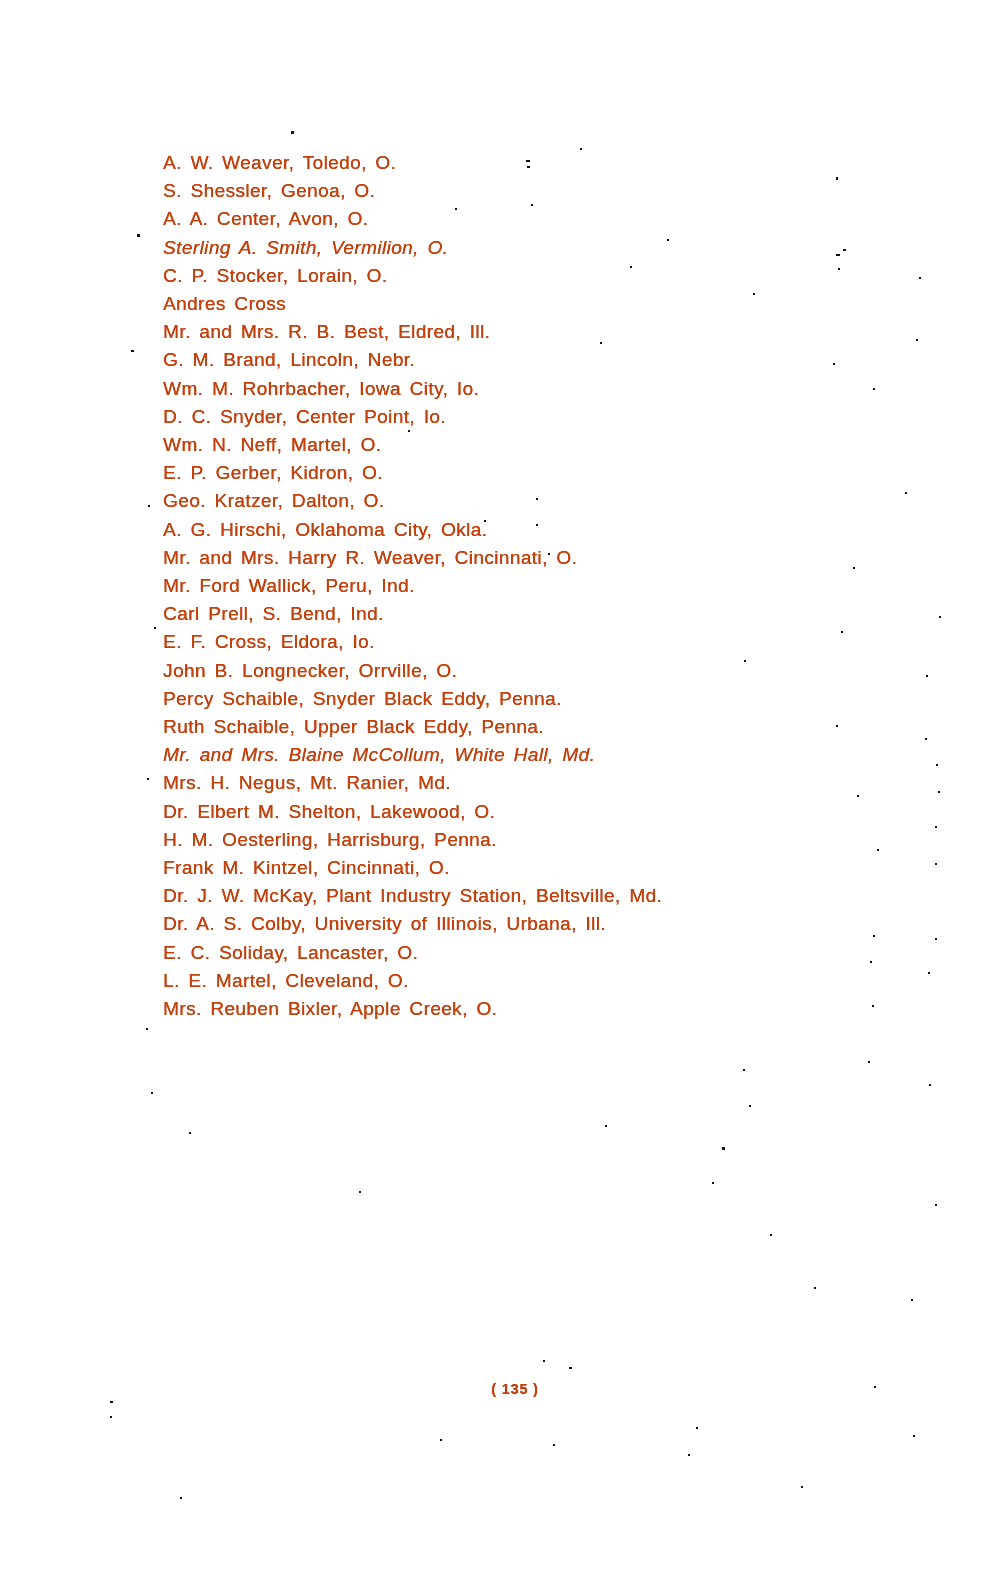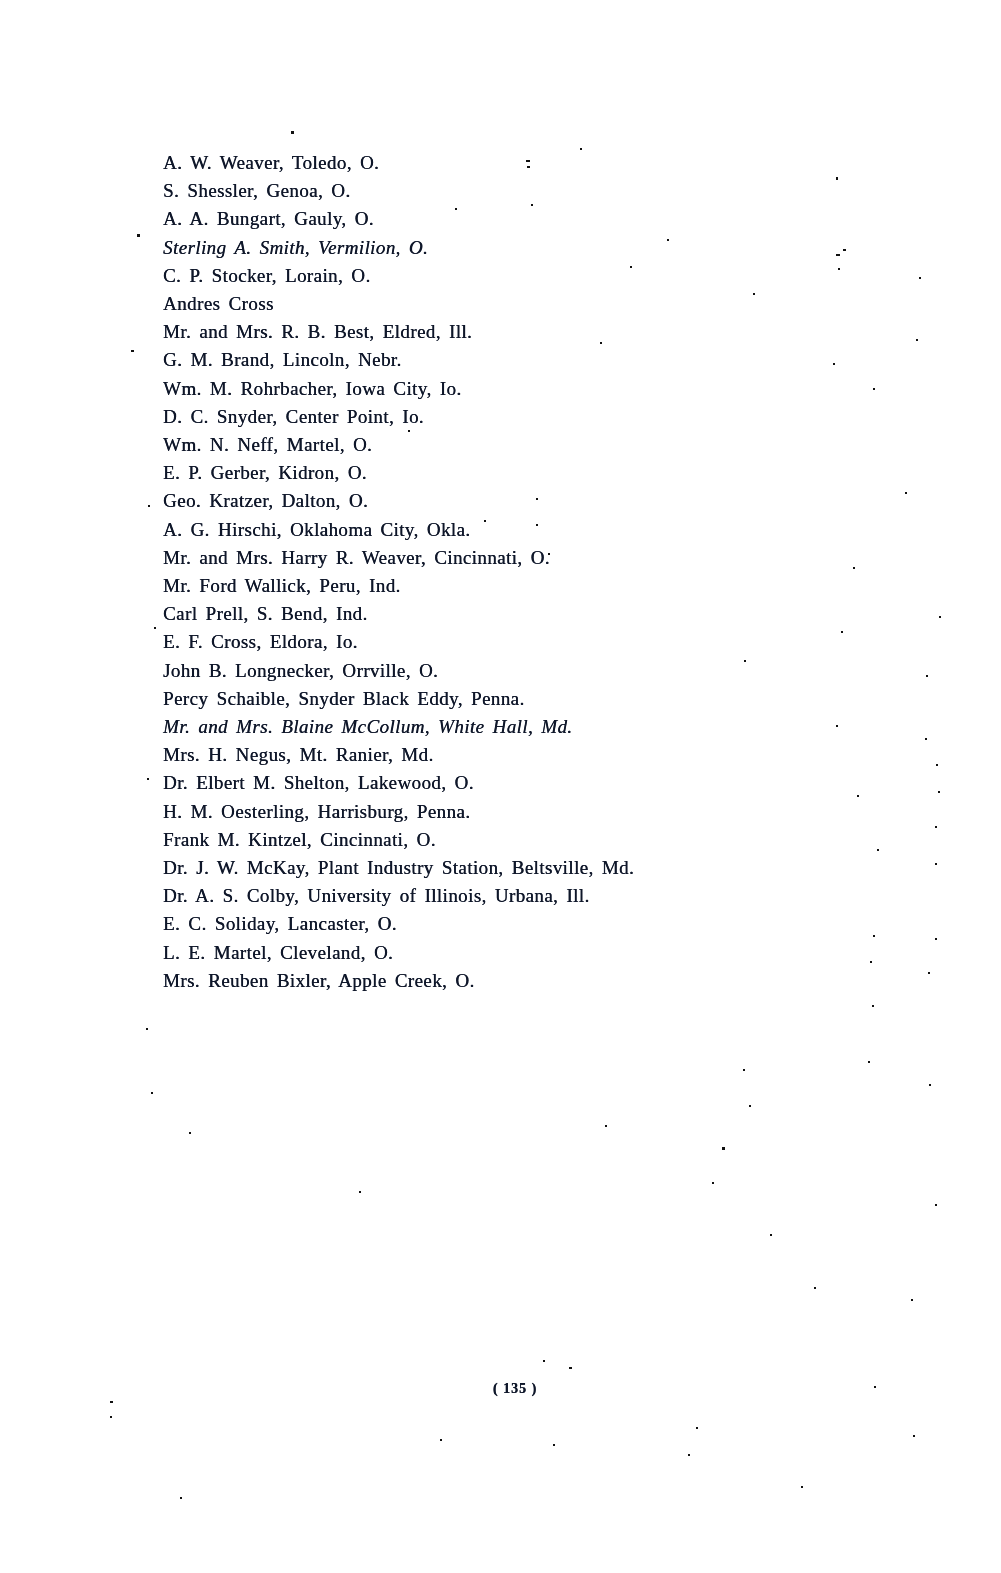--- a/index.html
+++ b/index.html
@@ -6,22 +6,22 @@
     margin: 0;
     padding: 0;
     background: #ffffff;
   }
   .page {
     position: relative;
     width: 1001px;
     height: 1573px;
     background: #ffffff;
     overflow: hidden;
-    font-family: Liberation Serif, serif;
-    color: #0f172a;
+    font-family: Liberation Sans, sans-serif;
+    color: #c2410c;
   }
   .member-list {
     position: absolute;
     left: 163px;
     top: 149px;
     width: 720px;
   }
   .member-line {
     font-size: 19px;
     line-height: 28.2px;
@@ -49,38 +49,39 @@
     background: #111;
   }
 </style>
 </head>
 <body>
 
 <div class="page">
   <div class="member-list" id="member-list">
       <div class="member-line">A. W. Weaver, Toledo, O.</div>
       <div class="member-line">S. Shessler, Genoa, O.</div>
-      <div class="member-line">A. A. Bungart, Gauly, O.</div>
+      <div class="member-line">A. A. Center, Avon, O.</div>
       <div class="member-line italic">Sterling A. Smith, Vermilion, O.</div>
       <div class="member-line">C. P. Stocker, Lorain, O.</div>
       <div class="member-line">Andres Cross</div>
       <div class="member-line">Mr. and Mrs. R. B. Best, Eldred, Ill.</div>
       <div class="member-line">G. M. Brand, Lincoln, Nebr.</div>
       <div class="member-line">Wm. M. Rohrbacher, Iowa City, Io.</div>
       <div class="member-line">D. C. Snyder, Center Point, Io.</div>
       <div class="member-line">Wm. N. Neff, Martel, O.</div>
       <div class="member-line">E. P. Gerber, Kidron, O.</div>
       <div class="member-line">Geo. Kratzer, Dalton, O.</div>
       <div class="member-line">A. G. Hirschi, Oklahoma City, Okla.</div>
       <div class="member-line">Mr. and Mrs. Harry R. Weaver, Cincinnati, O.</div>
       <div class="member-line">Mr. Ford Wallick, Peru, Ind.</div>
       <div class="member-line">Carl Prell, S. Bend, Ind.</div>
       <div class="member-line">E. F. Cross, Eldora, Io.</div>
       <div class="member-line">John B. Longnecker, Orrville, O.</div>
       <div class="member-line">Percy Schaible, Snyder Black Eddy, Penna.</div>
+      <div class="member-line">Ruth Schaible, Upper Black Eddy, Penna.</div>
       <div class="member-line italic">Mr. and Mrs. Blaine McCollum, White Hall, Md.</div>
       <div class="member-line">Mrs. H. Negus, Mt. Ranier, Md.</div>
       <div class="member-line">Dr. Elbert M. Shelton, Lakewood, O.</div>
       <div class="member-line">H. M. Oesterling, Harrisburg, Penna.</div>
       <div class="member-line">Frank M. Kintzel, Cincinnati, O.</div>
       <div class="member-line">Dr. J. W. McKay, Plant Industry Station, Beltsville, Md.</div>
       <div class="member-line">Dr. A. S. Colby, University of Illinois, Urbana, Ill.</div>
       <div class="member-line">E. C. Soliday, Lancaster, O.</div>
       <div class="member-line">L. E. Martel, Cleveland, O.</div>
       <div class="member-line">Mrs. Reuben Bixler, Apple Creek, O.</div>

